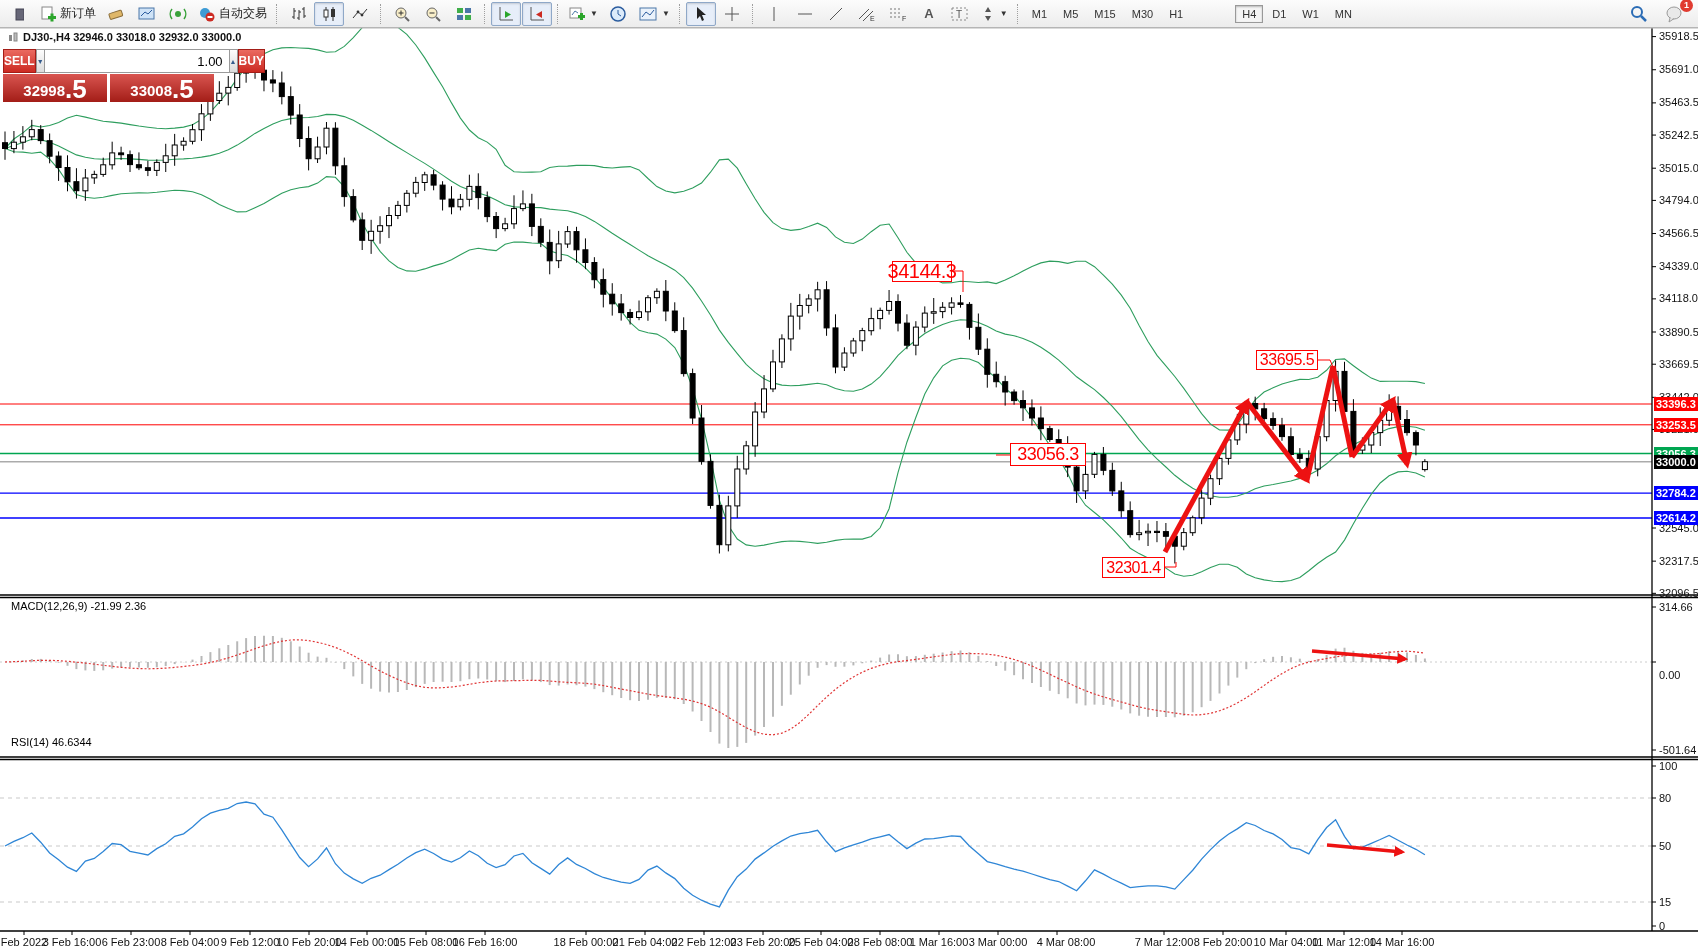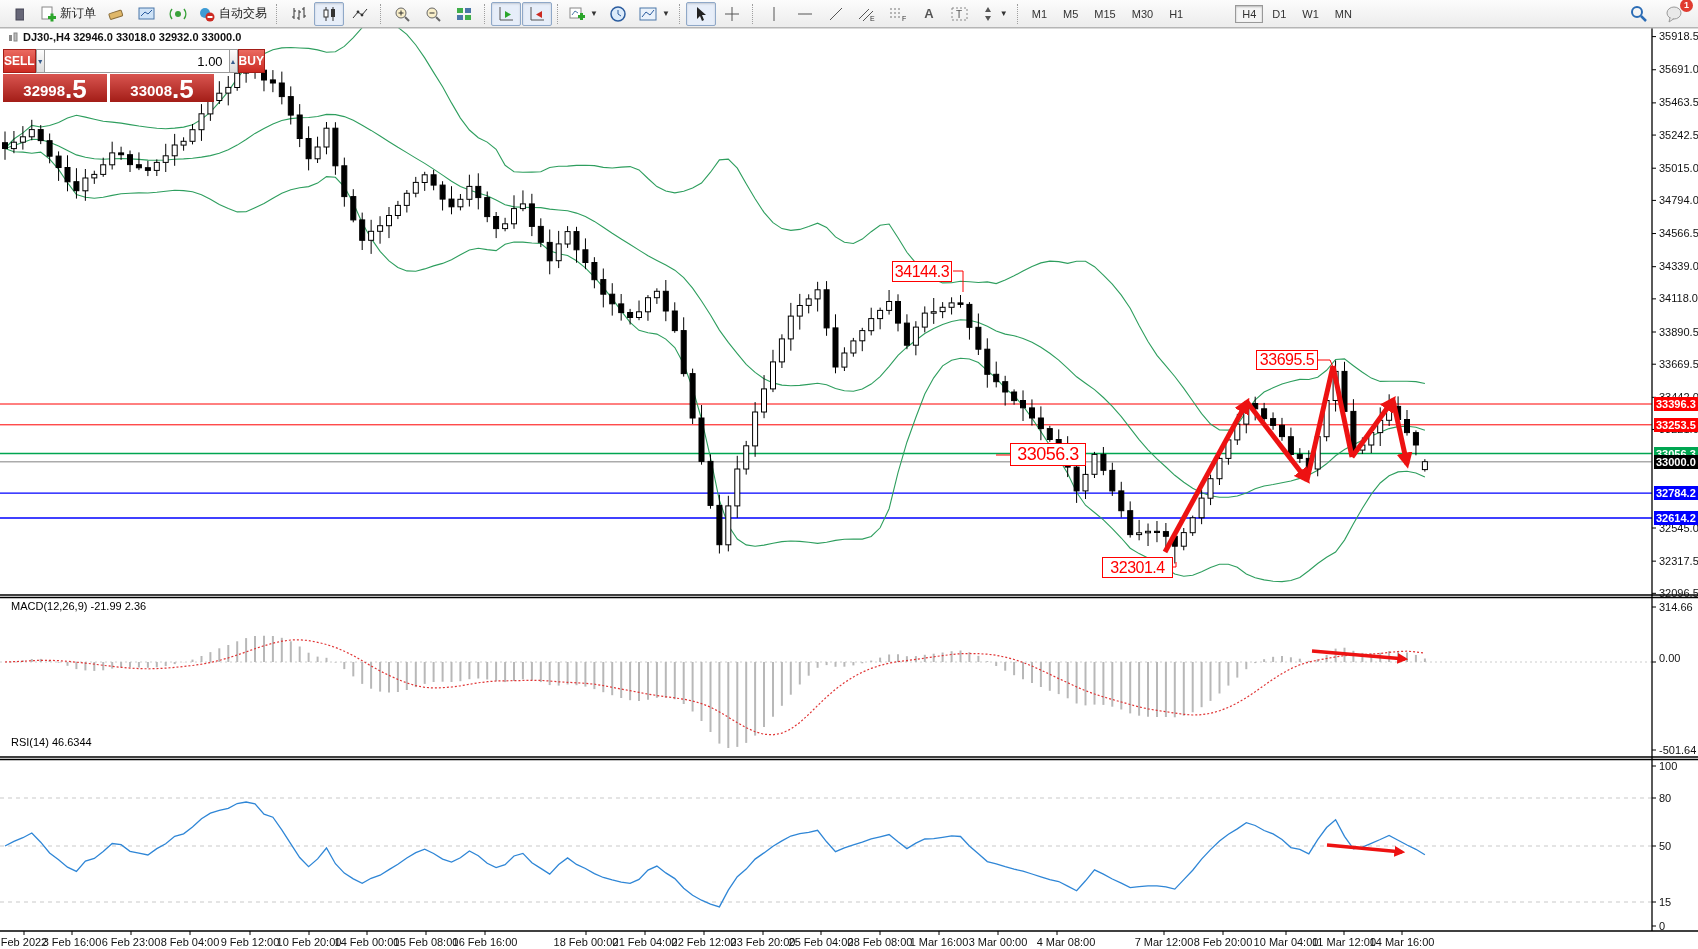--- a/index.html
+++ b/index.html
@@ -875,21 +875,21 @@
 <div class="axlab" style="top: 521.506px;">32545.0</div>
 <div class="axlab" style="top: 554.645px;">32317.5</div>
 <div class="axlab" style="top: 586.837px;">32096.5</div>
 <div class="tag" style="top: 397px; background: rgb(255, 0, 0);">33396.3</div>
 <div class="tag" style="top: 417.801px; background: rgb(255, 0, 0);">33253.5</div>
 <div class="tag" style="top: 446.527px; background: rgb(0, 166, 81);">33056.3</div>
 <div class="tag" style="top: 454.728px; background: rgb(0, 0, 0);">33000.0</div>
 <div class="tag" style="top: 486.162px; background: rgb(0, 0, 255);">32784.2</div>
 <div class="tag" style="top: 510.926px; background: rgb(0, 0, 255);">32614.2</div>
 <div class="axlab" style="top: 600.5px;">314.66</div>
-<div class="axlab" style="top: 652px;">0.00</div>
+<div class="axlab" style="top: 669px;">0.00</div>
 <div class="axlab" style="top: 743.5px;">-501.64</div>
 <div class="axlab" style="top: 759.5px;">100</div>
 <div class="axlab" style="top: 791.5px;">80</div>
 <div class="axlab" style="top: 839.5px;">50</div>
 <div class="axlab" style="top: 895.5px;">15</div>
 <div class="axlab" style="top: 919.5px;">0</div>
 <div class="tlab" style="left: 24px;">Feb 2022</div>
 <div class="tlab" style="left: 72px;">3 Feb 16:00</div>
 <div class="tlab" style="left: 131px;">6 Feb 23:00</div>
 <div class="tlab" style="left: 190px;">8 Feb 04:00</div>
@@ -905,16 +905,16 @@
 <div class="tlab" style="left: 821px;">25 Feb 04:00</div>
 <div class="tlab" style="left: 880px;">28 Feb 08:00</div>
 <div class="tlab" style="left: 939px;">1 Mar 16:00</div>
 <div class="tlab" style="left: 998px;">3 Mar 00:00</div>
 <div class="tlab" style="left: 1066px;">4 Mar 08:00</div>
 <div class="tlab" style="left: 1164px;">7 Mar 12:00</div>
 <div class="tlab" style="left: 1223px;">8 Feb 20:00</div>
 <div class="tlab" style="left: 1286px;">10 Mar 04:00</div>
 <div class="tlab" style="left: 1344px;">11 Mar 12:00</div>
 <div class="tlab" style="left: 1402px;">14 Mar 16:00</div>
-<div class="ann" style="left: 892px; top: 261px; width: 60px; height: 21px; font-size: 16px;">34144.3</div>
+<div class="ann" style="left: 892px; top: 261px; width: 60px; height: 21px; font-size: 20px;">34144.3</div>
 <div class="ann" style="left: 1256px; top: 350px; width: 62px; height: 20px; font-size: 16px;">33695.5</div>
 <div class="ann" style="left: 1010px; top: 443px; width: 76px; height: 23px; font-size: 18px;">33056.3</div>
-<div class="ann" style="left: 1102px; top: 557px; width: 71px; height: 21px; font-size: 16px;">32301.4</div>
+<div class="ann" style="left: 1102px; top: 557px; width: 63px; height: 21px; font-size: 16px;">32301.4</div>
 
 </body></html>

